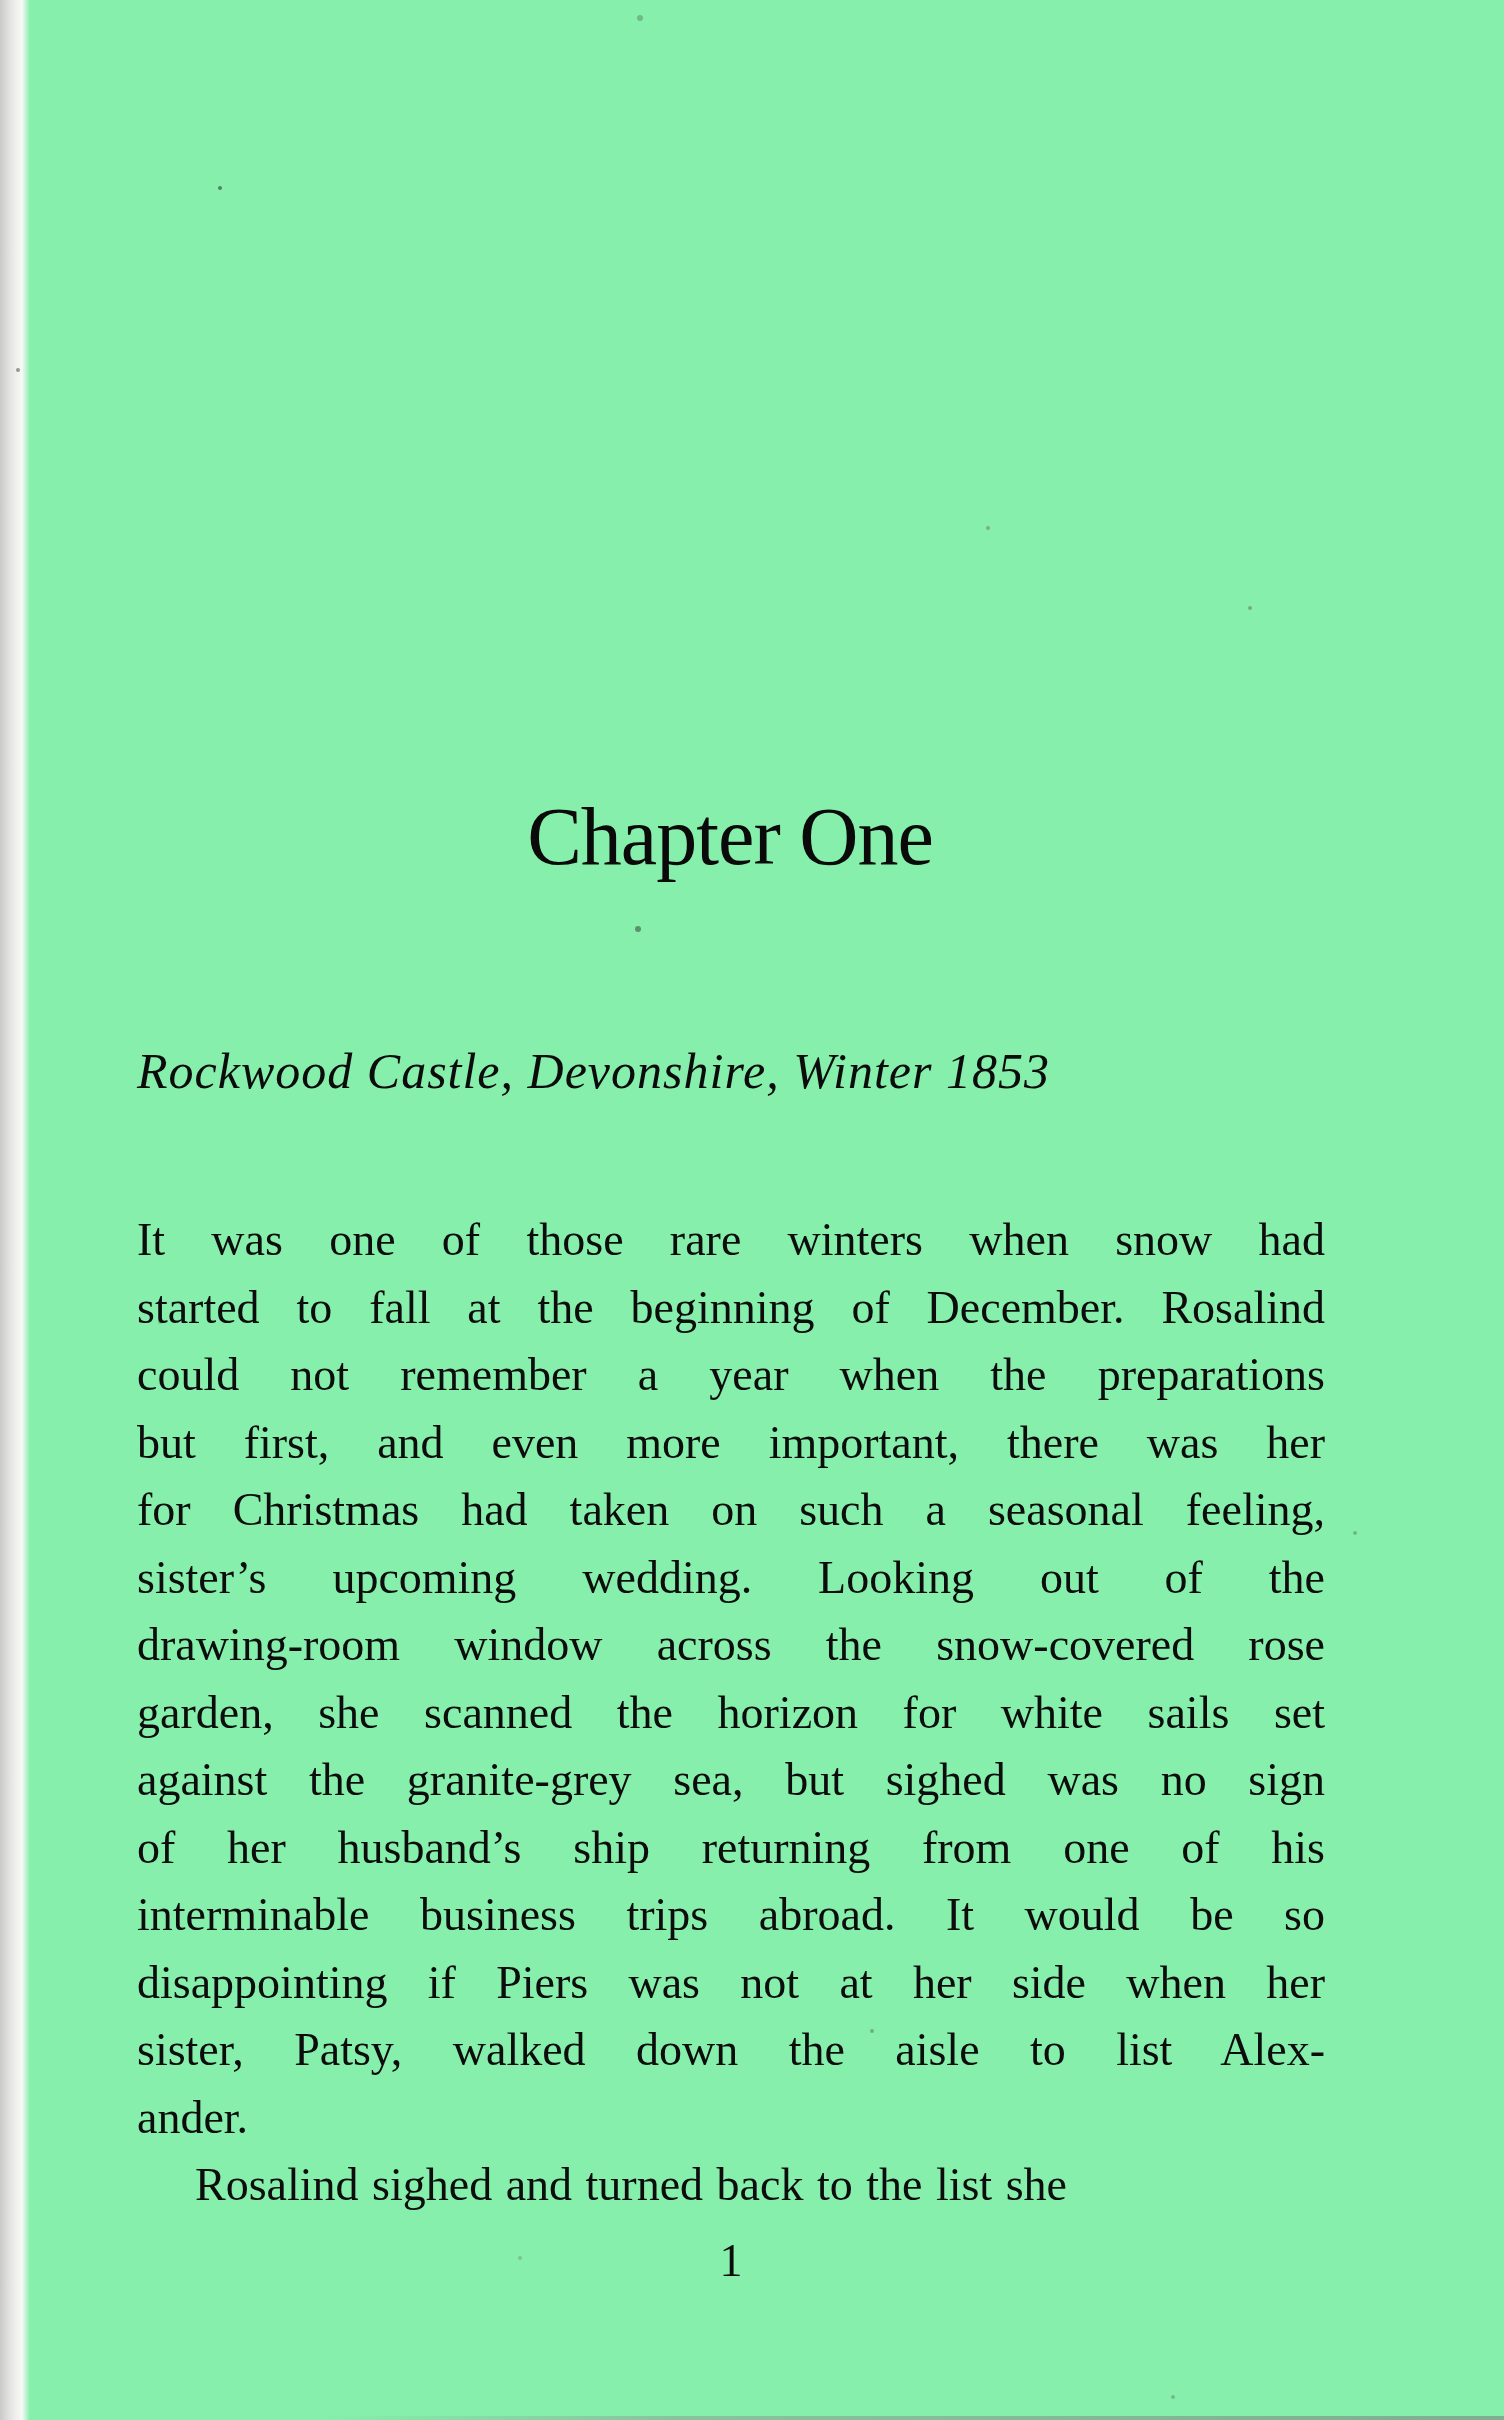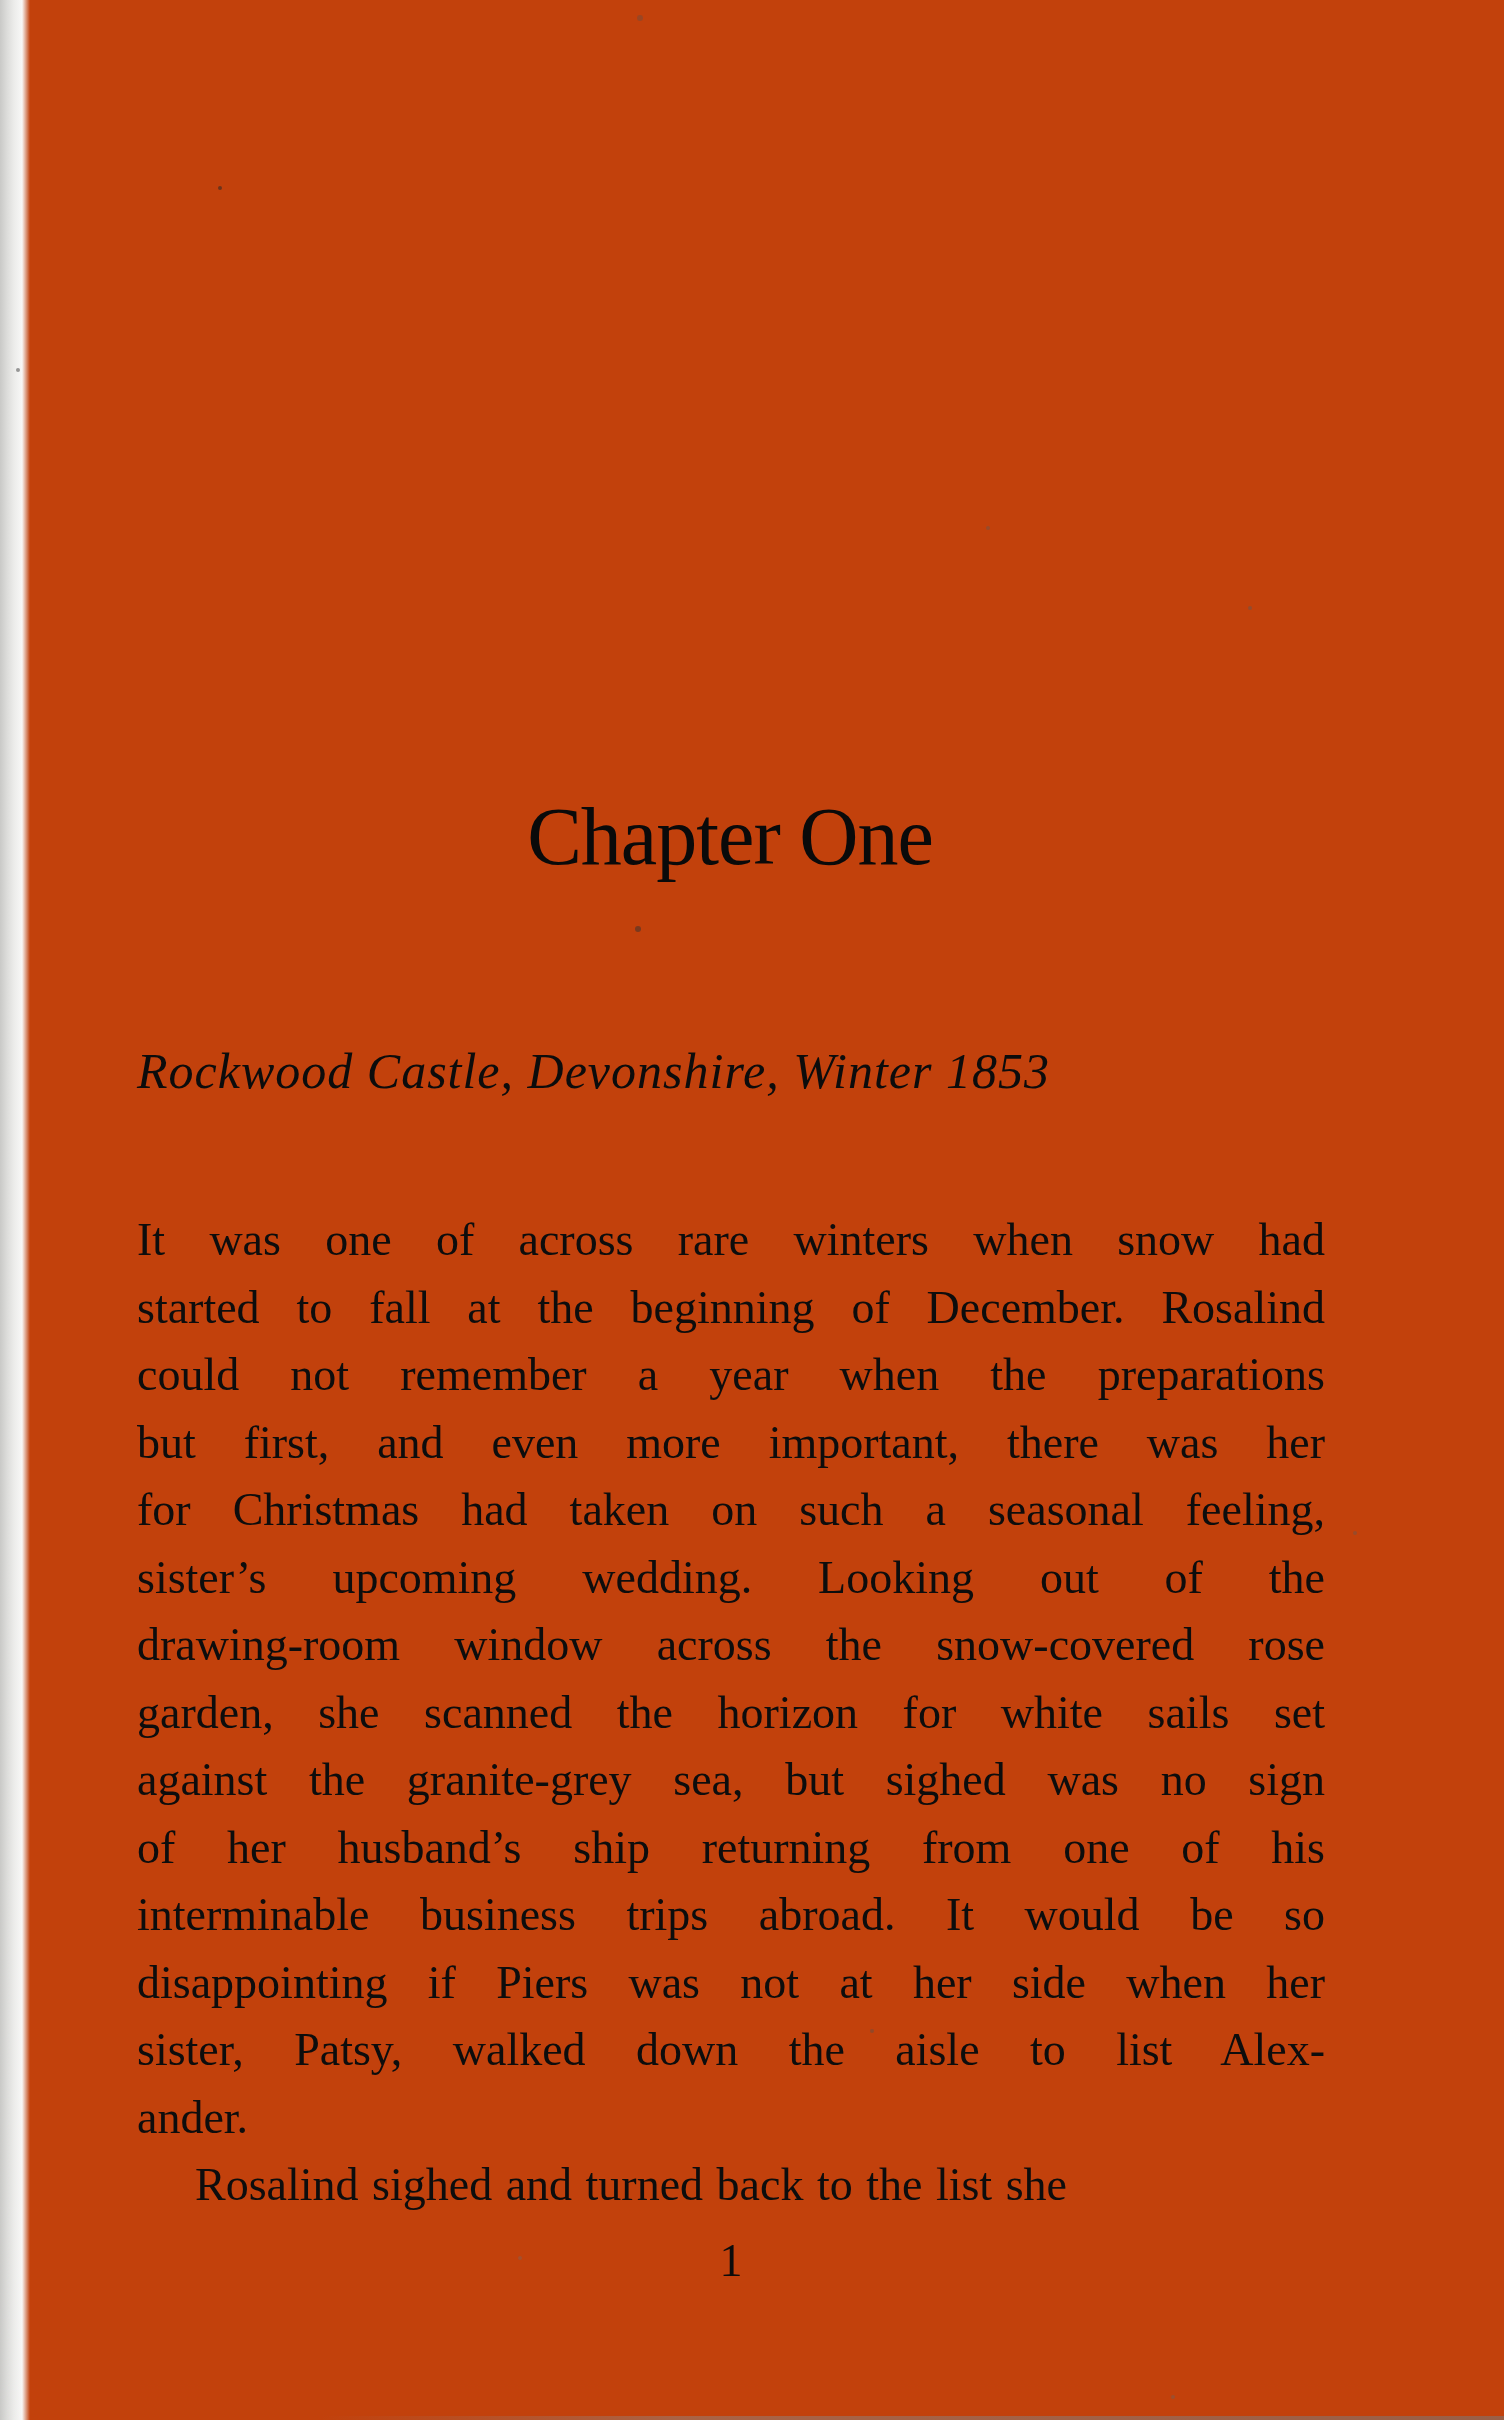--- a/index.html
+++ b/index.html
@@ -4,21 +4,21 @@
 <style>
   html, body {
     margin: 0;
     padding: 0;
     background: #ffffff;
   }
   .page {
     position: relative;
     width: 1504px;
     height: 2420px;
-    background: #c2410c;
+    background: #86efac;
     overflow: hidden;
     font-family: "Liberation Serif", serif;
     color: #0d0d0d;
   }
   
   .gutter {
     position: absolute;
     left: 0; top: 0; bottom: 0;
     width: 30px;
     background: linear-gradient(to right,
@@ -106,21 +106,21 @@
 </style>
 </head>
 <body>
 
 <div class="page">
   <div class="gutter"></div>
   <div class="specks"></div>
   <h1 class="chapter-heading">Chapter One</h1>
   <div class="subtitle">Rockwood Castle, Devonshire, Winter 1853</div>
   <div class="body-text" id="body-text">
-      <div class="line">It was one of across rare winters when snow had</div>
+      <div class="line">It was one of those rare winters when snow had</div>
       <div class="line">started to fall at the beginning of December. Rosalind</div>
       <div class="line">could not remember a year when the preparations</div>
       <div class="line">but first, and even more important, there was her</div>
       <div class="line">for Christmas had taken on such a seasonal feeling,</div>
       <div class="line">sister’s upcoming wedding. Looking out of the</div>
       <div class="line">drawing-room window across the snow-covered rose</div>
       <div class="line">garden, she scanned the horizon for white sails set</div>
       <div class="line">against the granite-grey sea, but sighed was no sign</div>
       <div class="line">of her husband’s ship returning from one of his</div>
       <div class="line">interminable business trips abroad. It would be so</div>

